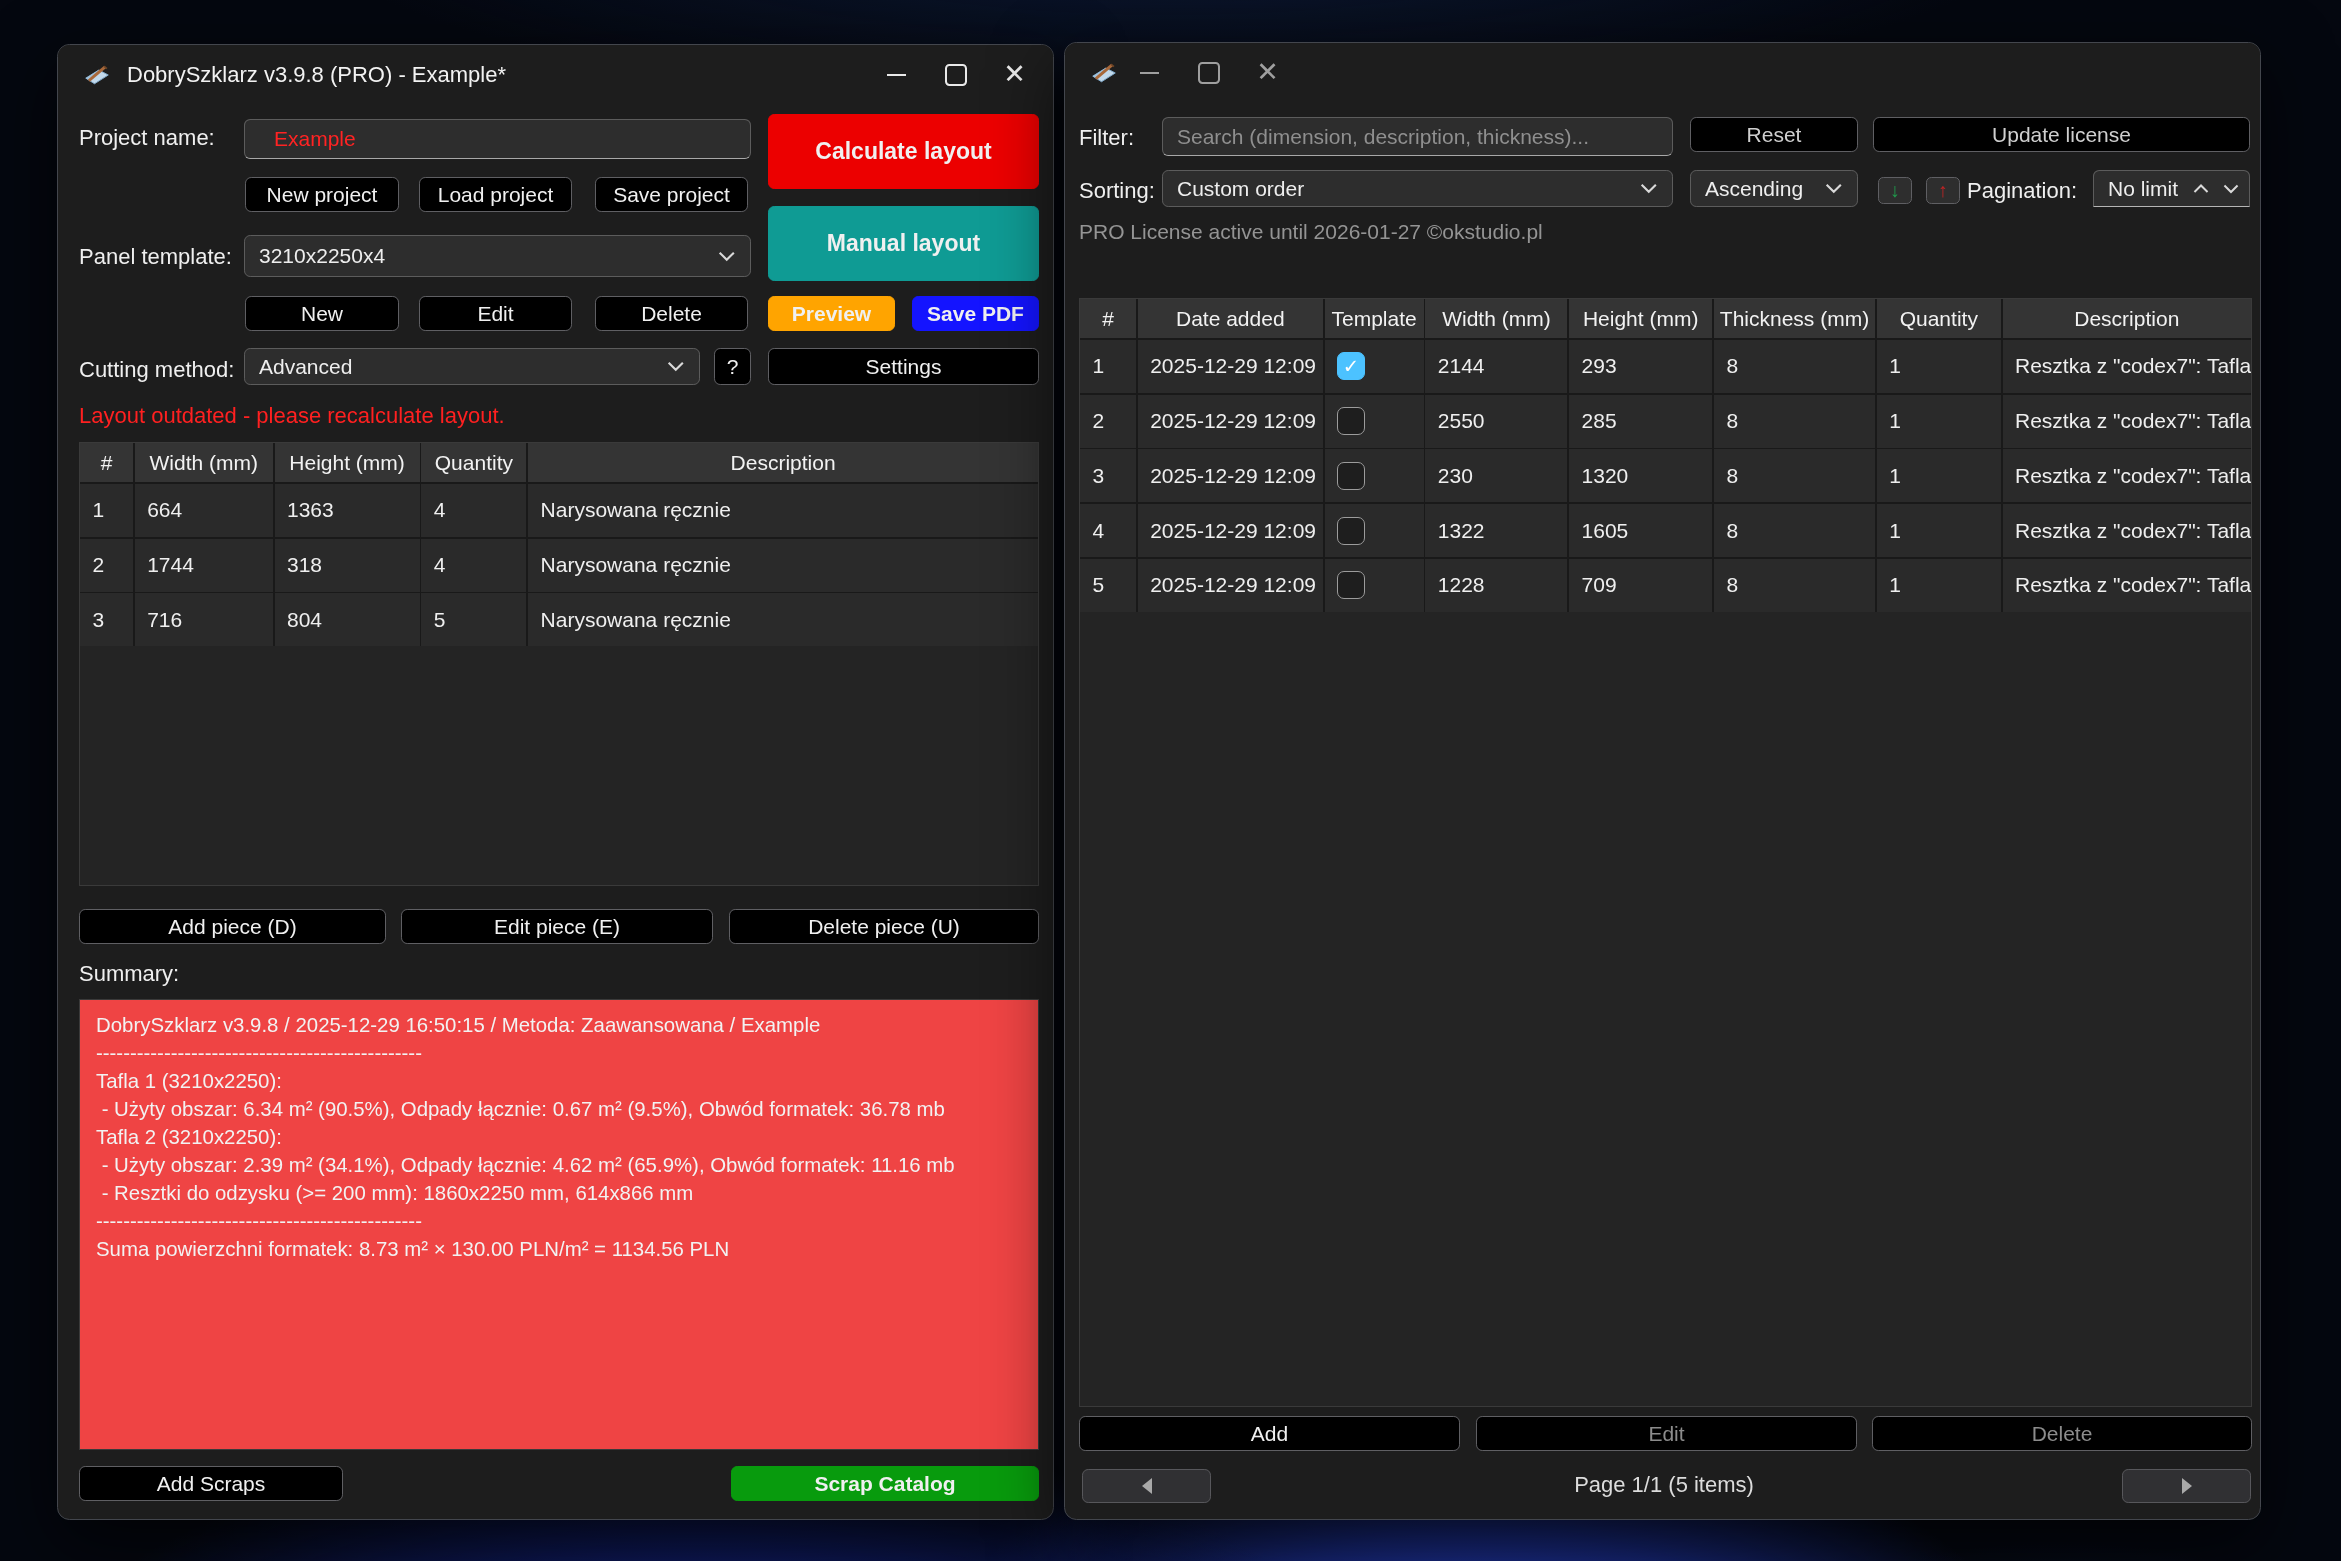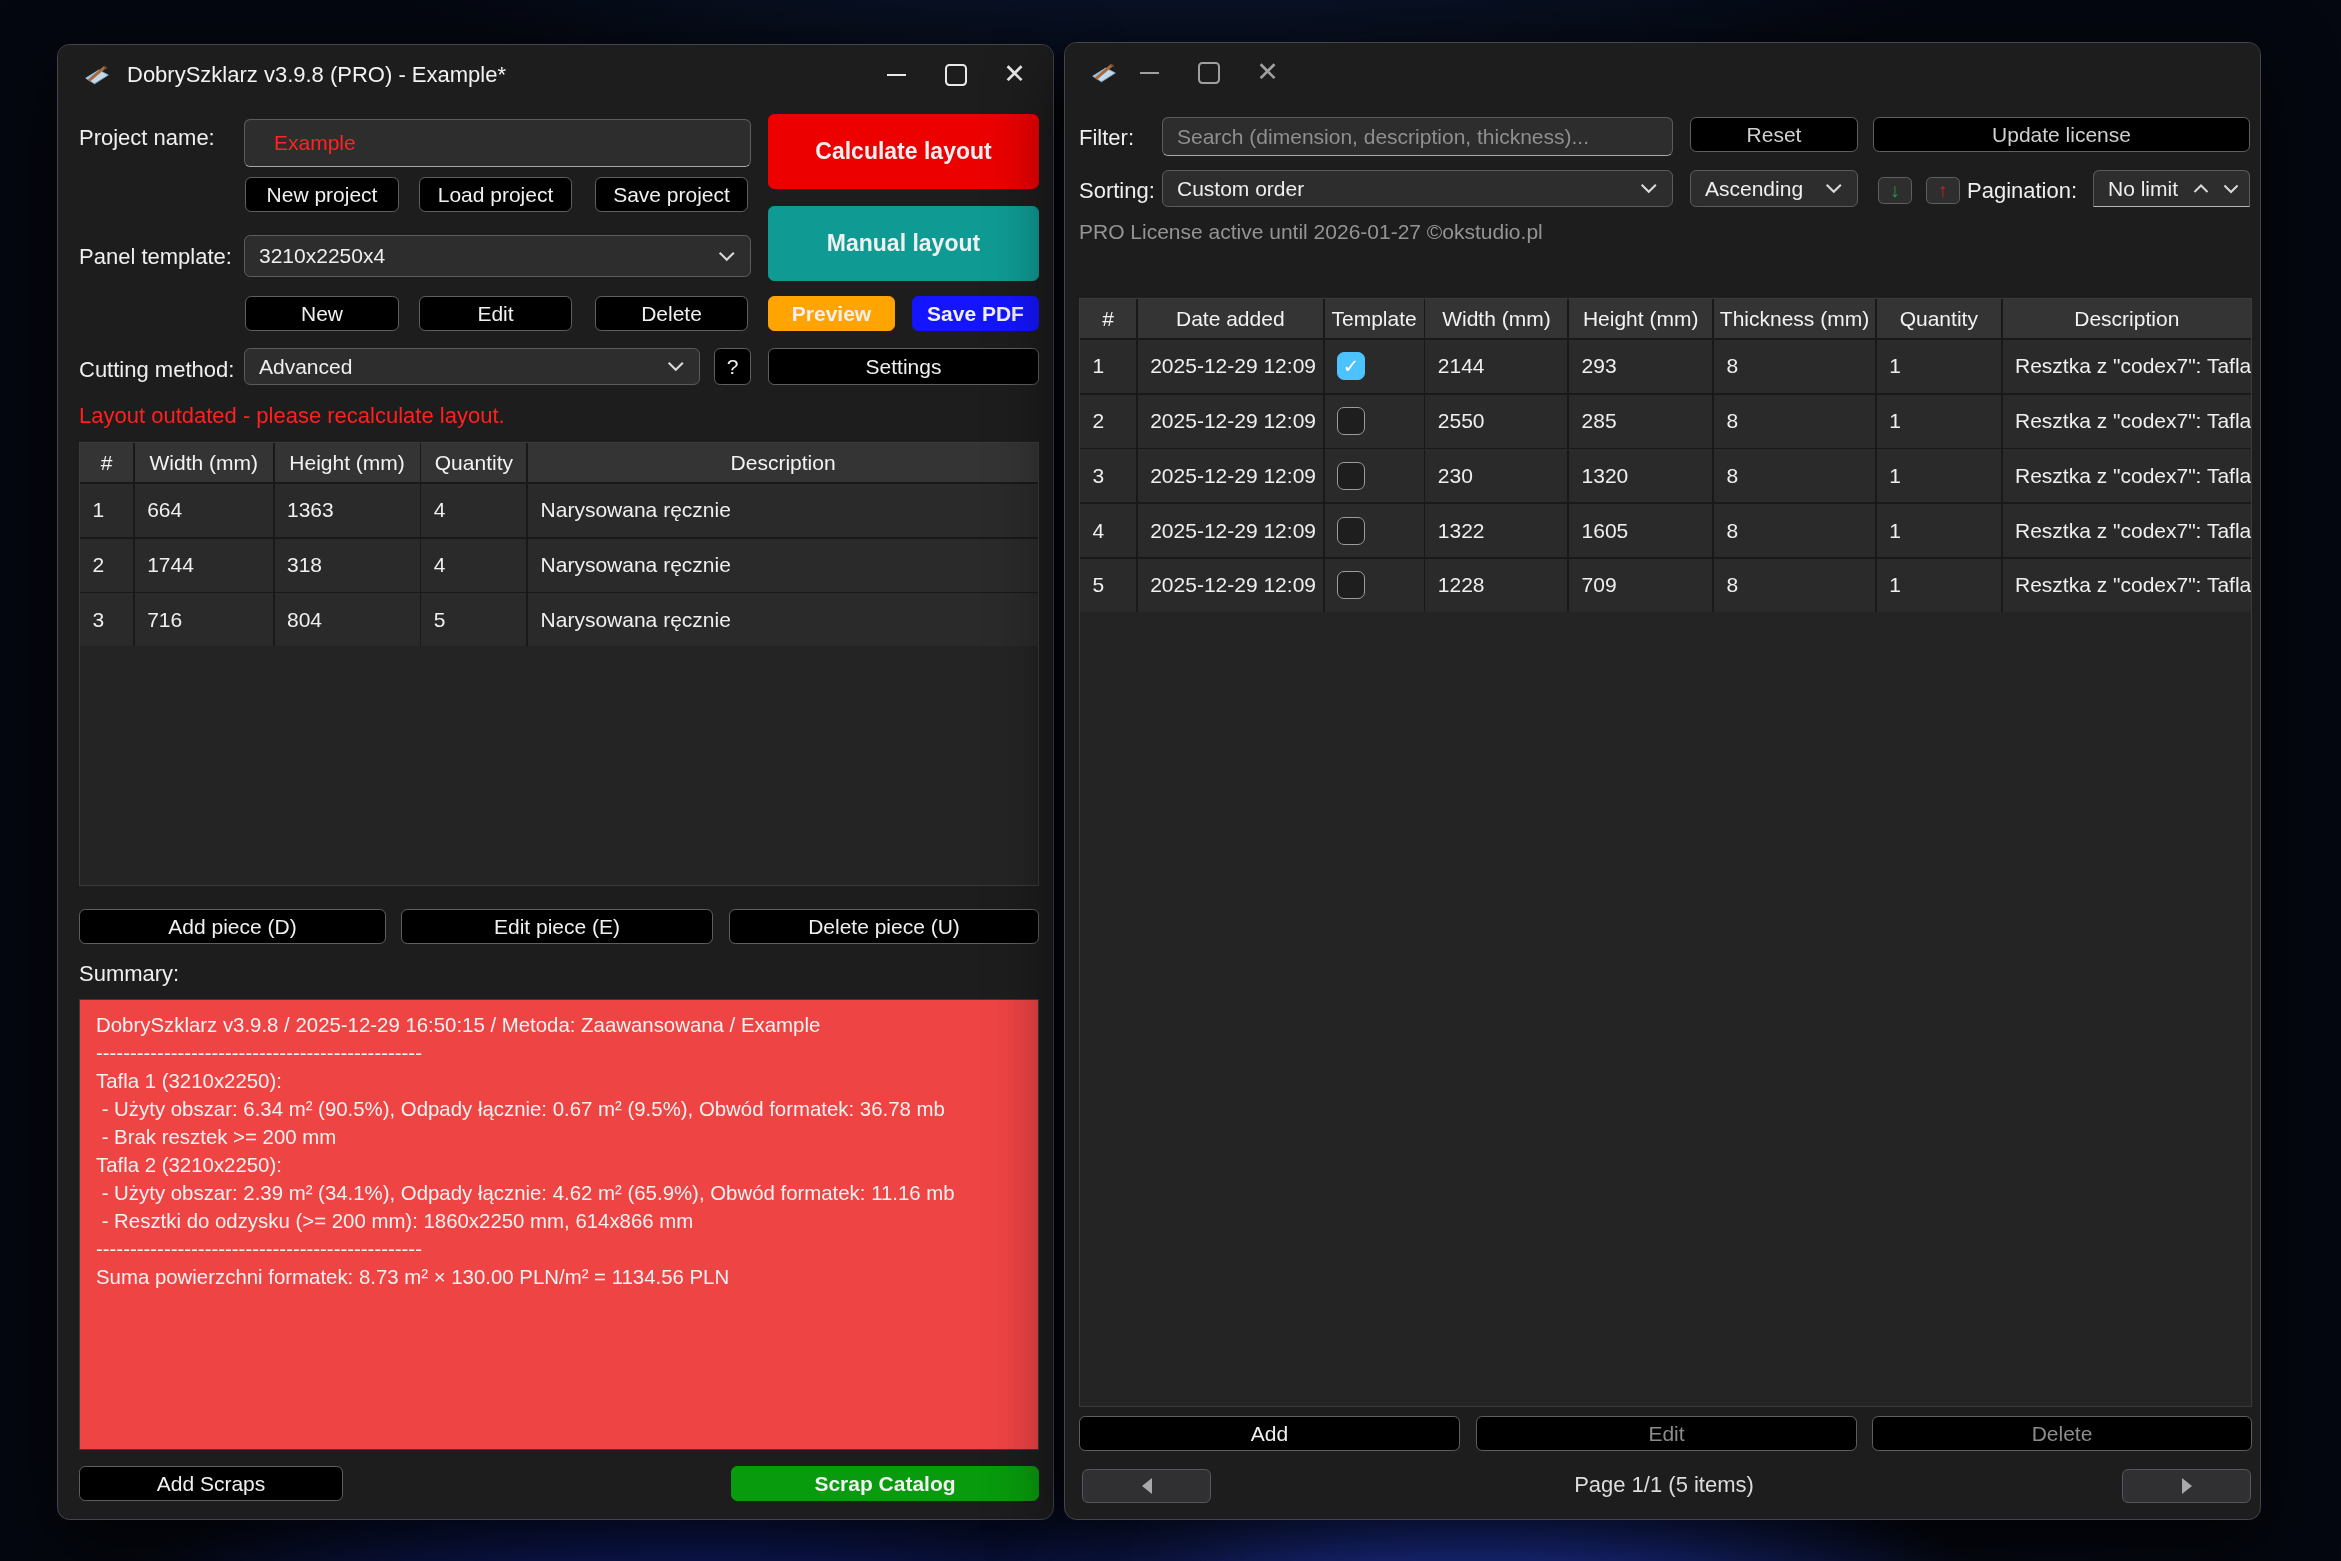--- a/index.html
+++ b/index.html
@@ -93,21 +93,21 @@
       <span class="winbtn">
           <span class="glyph-max"></span>
         </span>
       <span class="winbtn">
           <span class="glyph-close">✕</span>
         </span>
     </div>
   </div>
 
   <span class="abs lbl" style="left:21px;top:80px;">Project name:</span>
-  <input class="abs input red-text" style="left: 186px; top: 74px; width: 507px; height: 48px; padding-left: 29px;" value="Example">
+  <input class="abs input red-text" style="left: 186px; top: 74px; width: 507px; height: 40px; padding-left: 29px;" value="Example">
   <div class="abs btn btn-red" style="left:710px;top:69px;width:271px;height:75px;">Calculate layout</div>
 
   <div class="abs btn" style="left:187px;top:132px;width:154px;height:35px;">New project</div>
   <div class="abs btn" style="left:361px;top:132px;width:153px;height:35px;">Load project</div>
   <div class="abs btn" style="left:537px;top:132px;width:153px;height:35px;">Save project</div>
 
   <span class="abs lbl" style="left:21px;top:199px;">Panel template:</span>
   <div class="abs select" style="left:186px;top:190px;width:507px;height:42px;">
     <span>3210x2250x4</span>
     <svg class="chev" viewBox="0 0 22 14">
@@ -166,21 +166,20 @@
   <div class="abs btn" style="left:343px;top:864px;width:312px;height:35px;">Edit piece (E)</div>
   <div class="abs btn" style="left:671px;top:864px;width:310px;height:35px;">Delete piece (U)</div>
 
   <span class="abs lbl" style="left:21px;top:916px;">Summary:</span>
 
   <div class="abs summary-box" style="left:21px;top:954px;width:960px;height:451px;">
     <div class="sline">DobrySzklarz v3.9.8 / 2025-12-29 16:50:15 / Metoda: Zaawansowana / Example</div>
     <div class="sline">------------------------------------------------</div>
     <div class="sline">Tafla 1 (3210x2250):</div>
     <div class="sline"> - Użyty obszar: 6.34 m² (90.5%), Odpady łącznie: 0.67 m² (9.5%), Obwód formatek: 36.78 mb</div>
-    <div class="sline"> - Brak resztek &gt;= 200 mm</div>
     <div class="sline">Tafla 2 (3210x2250):</div>
     <div class="sline"> - Użyty obszar: 2.39 m² (34.1%), Odpady łącznie: 4.62 m² (65.9%), Obwód formatek: 11.16 mb</div>
     <div class="sline"> - Resztki do odzysku (&gt;= 200 mm): 1860x2250 mm, 614x866 mm</div>
     <div class="sline">------------------------------------------------</div>
     <div class="sline">Suma powierzchni formatek: 8.73 m² × 130.00 PLN/m² = 1134.56 PLN</div>
   </div>
 
   <div class="abs btn" style="left:21px;top:1421px;width:264px;height:35px;">Add Scraps</div>
   <div class="abs btn btn-green" style="left:673px;top:1421px;width:308px;height:35px;">Scrap Catalog</div>
 </div>

